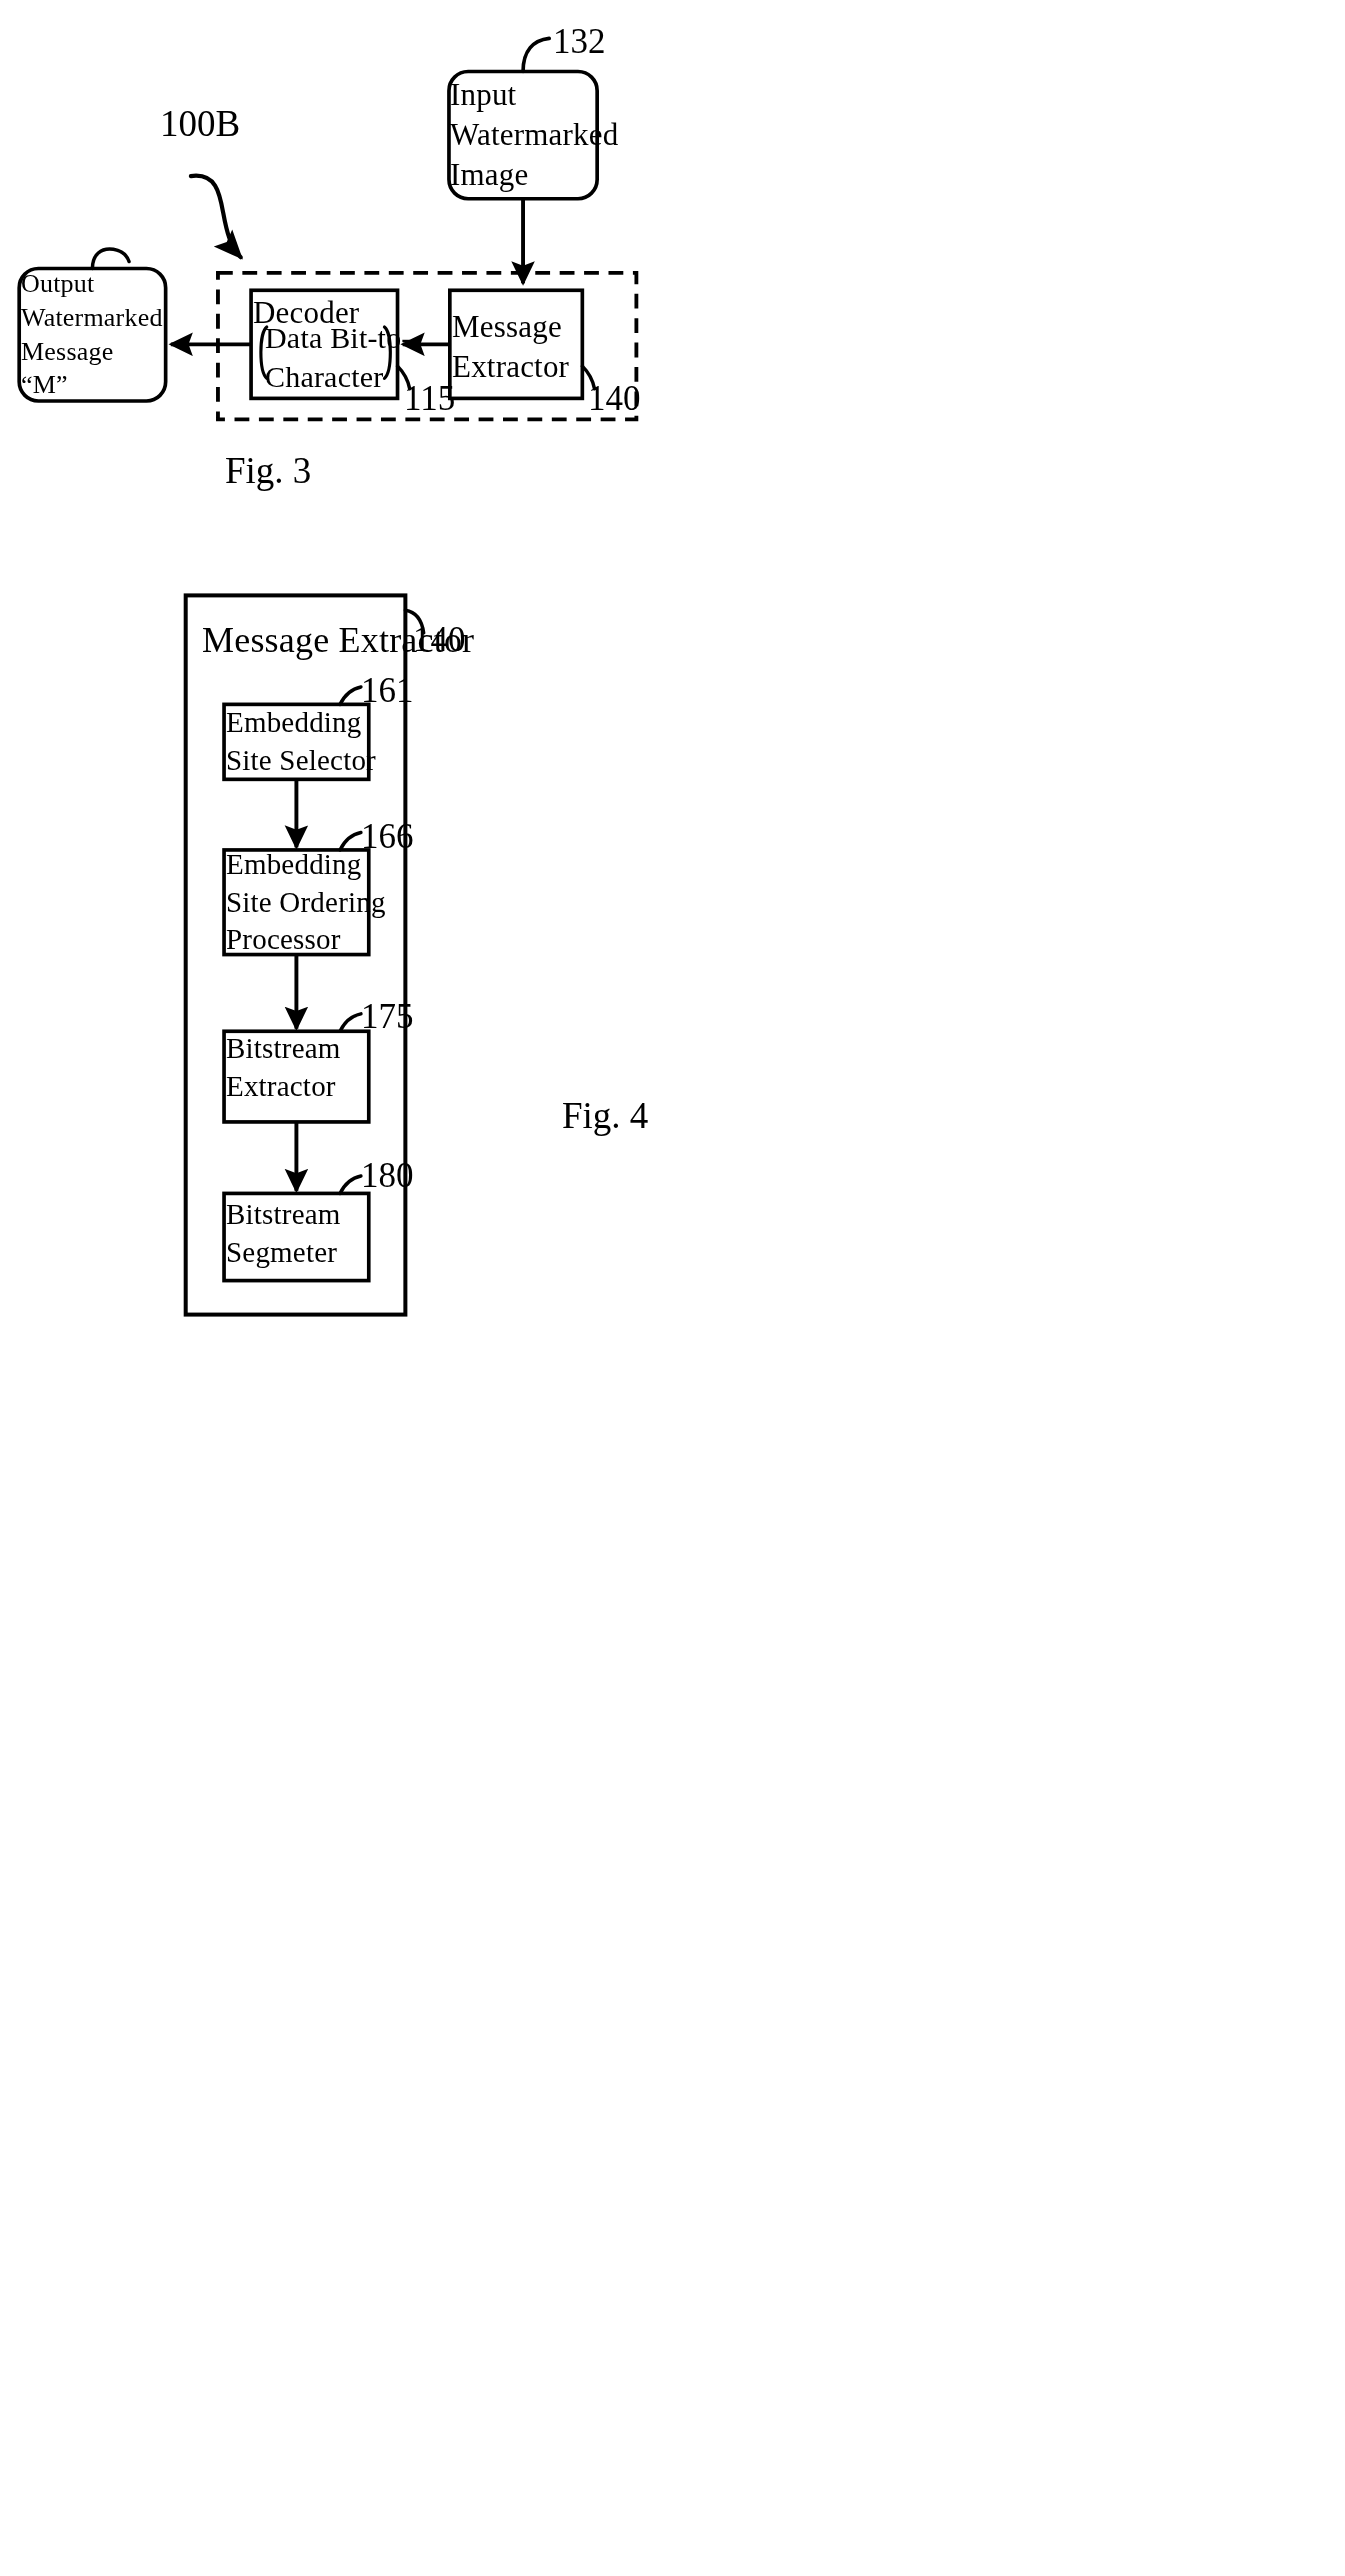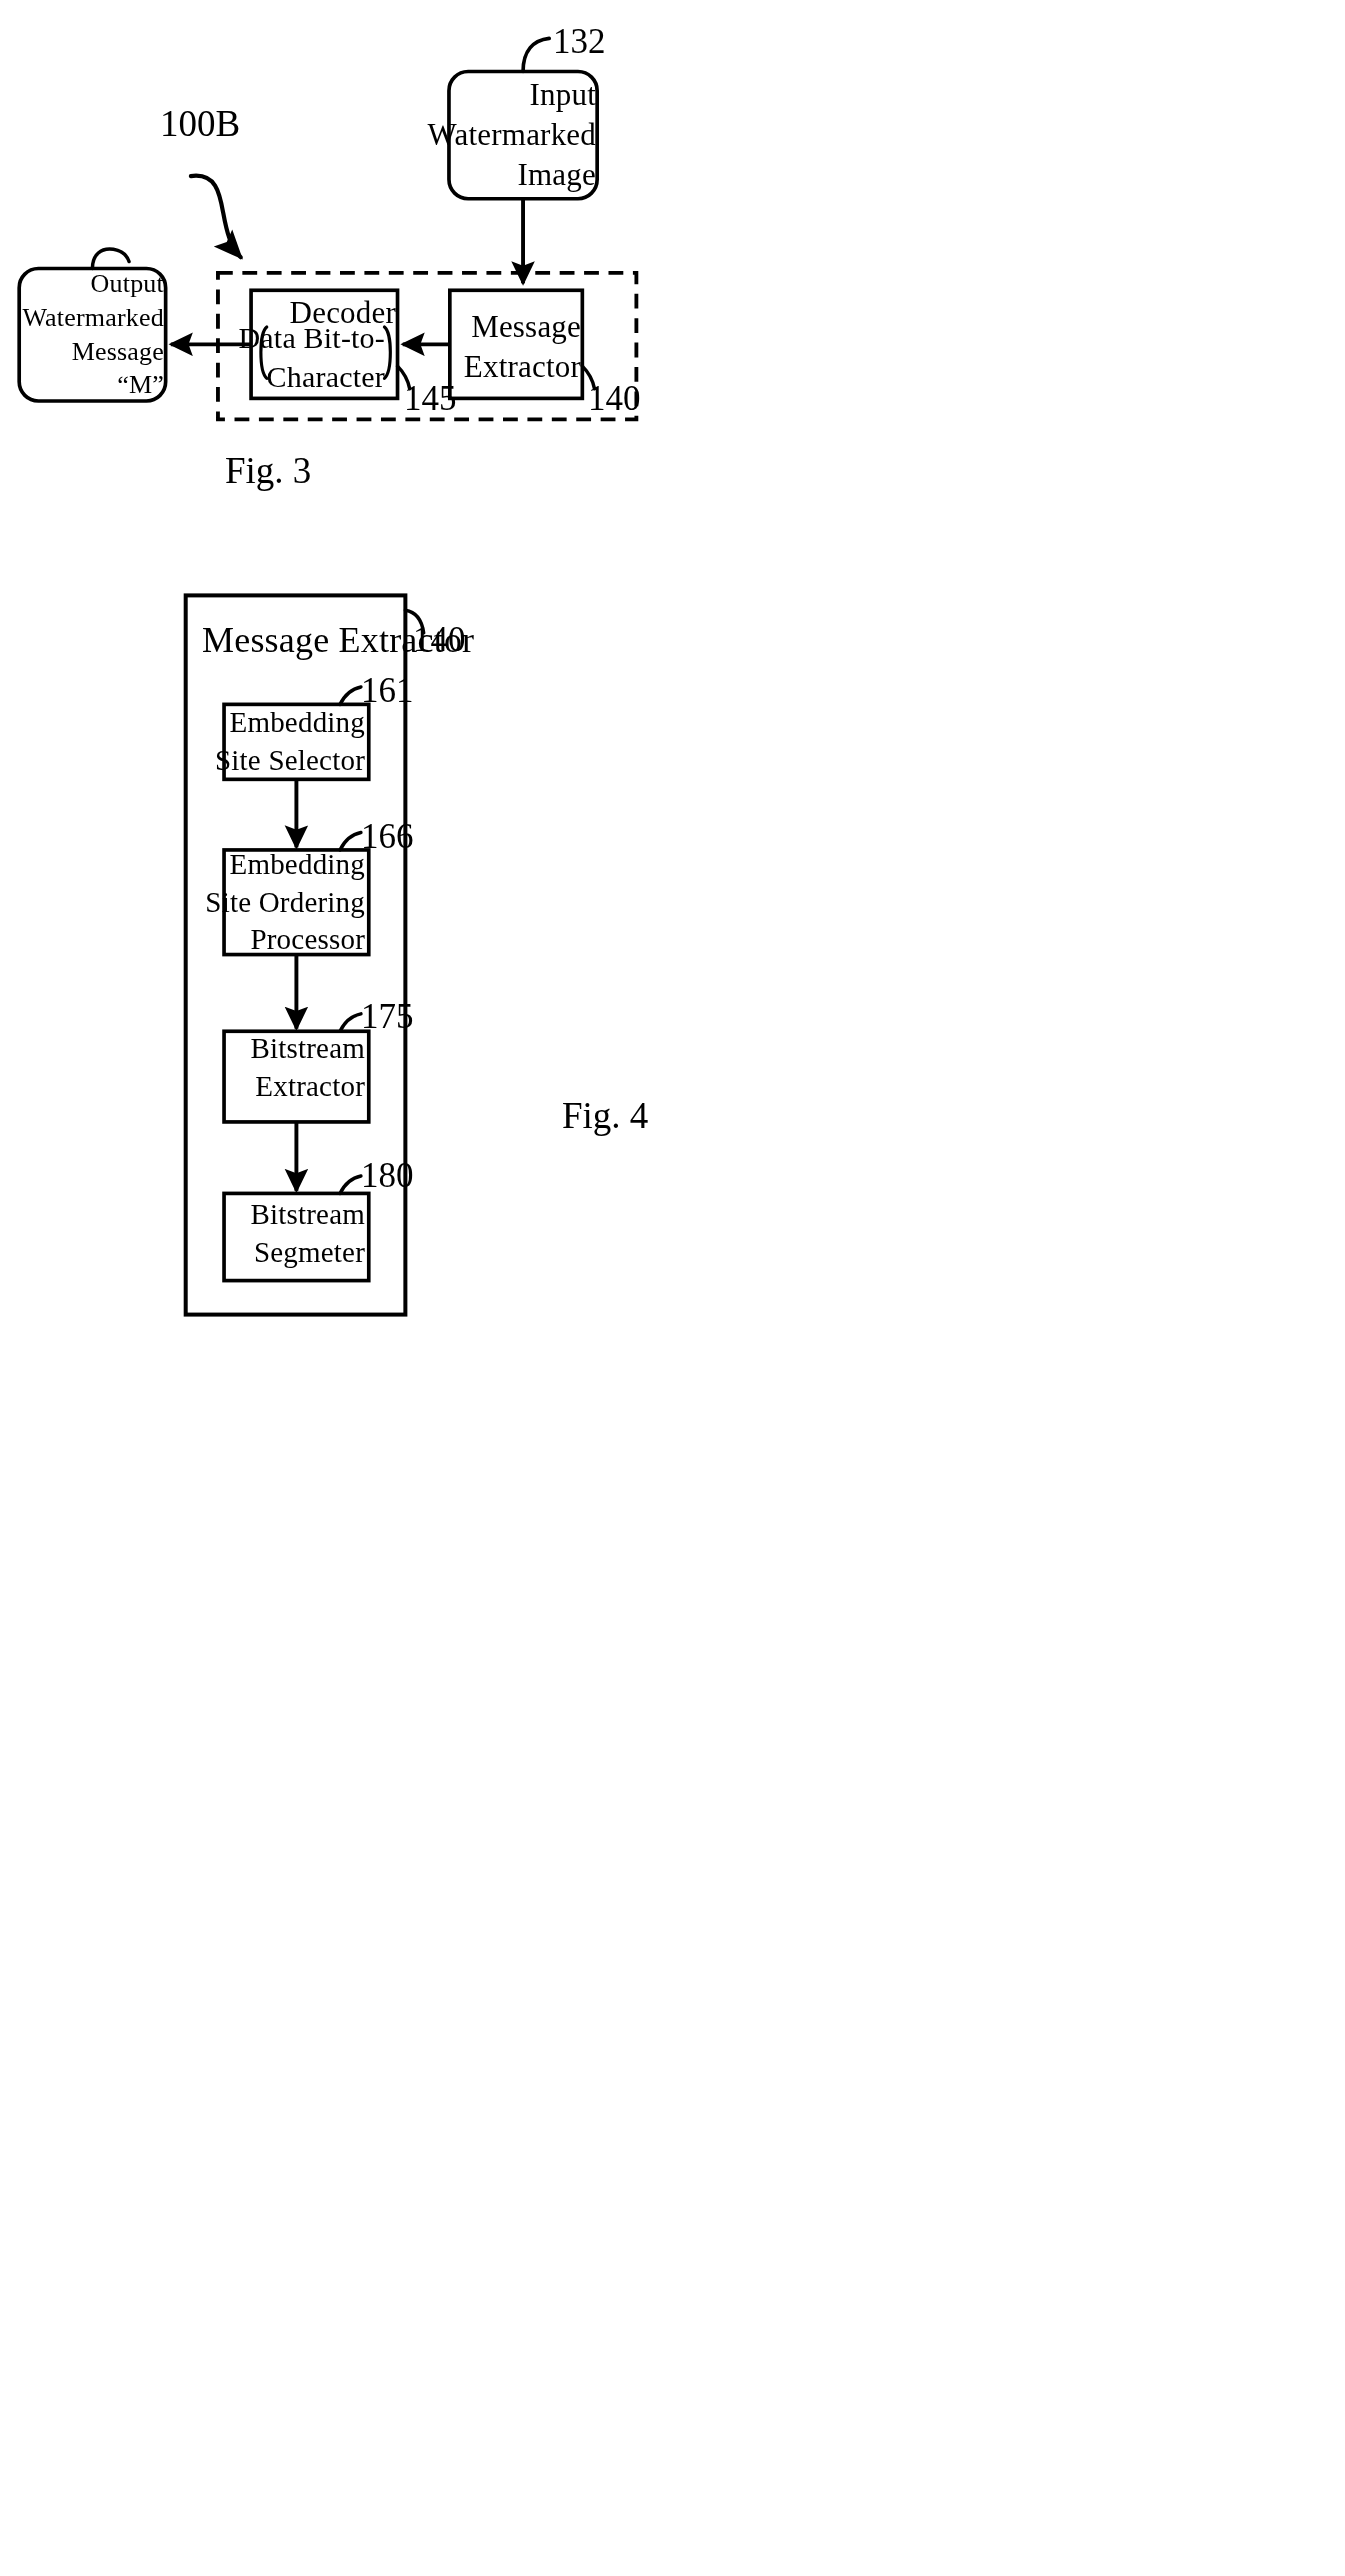--- a/index.html
+++ b/index.html
@@ -23,21 +23,21 @@
     top: 0;
     width: 1346px;
     height: 2576px;
     pointer-events: none;
   }
   
   .boxtext {
     position: absolute;
     display: flex;
     flex-direction: column;
-    align-items: flex-end;
+    align-items: flex-start;
     justify-content: center;
     text-align: center;
     line-height: 1.30;
     color: #000;
     letter-spacing: 0.2px;
   }
   .boxtext span { display: block; white-space: nowrap; }
 
   
   .refnum {
@@ -163,21 +163,21 @@
 
   <div class="idlabel" id="f3-id-100b">100B</div>
 
   <div class="boxtext" id="f3-decoder-title">
     <span>Decoder</span>
   </div>
   <div class="boxtext" id="f3-decoder-body">
     <span>Data Bit-to-</span>
     <span>Character</span>
   </div>
-  <div class="refnum" id="f3-ref-145">145</div>
+  <div class="refnum" id="f3-ref-145">115</div>
 
   <div class="boxtext" id="f3-extractor-text">
     <span>Message</span>
     <span>Extractor</span>
   </div>
   <div class="refnum" id="f3-ref-140">140</div>
 
   <div class="boxtext" id="f3-output-text">
     <span>Output</span>
     <span>Watermarked</span>

